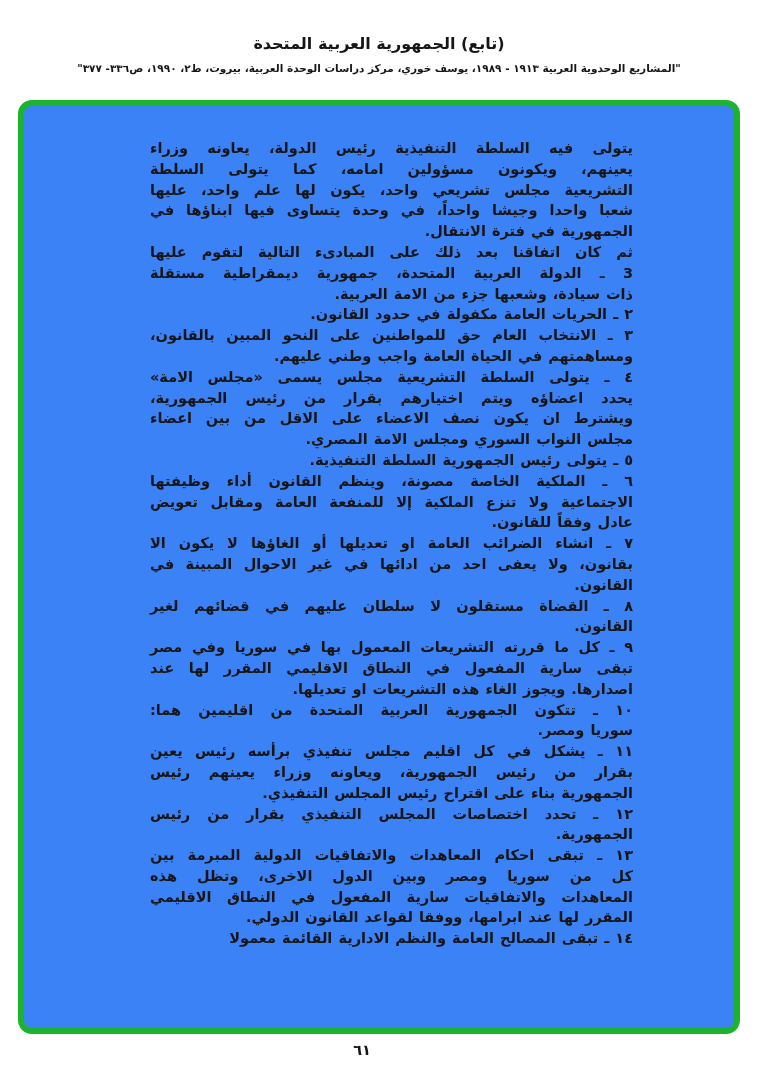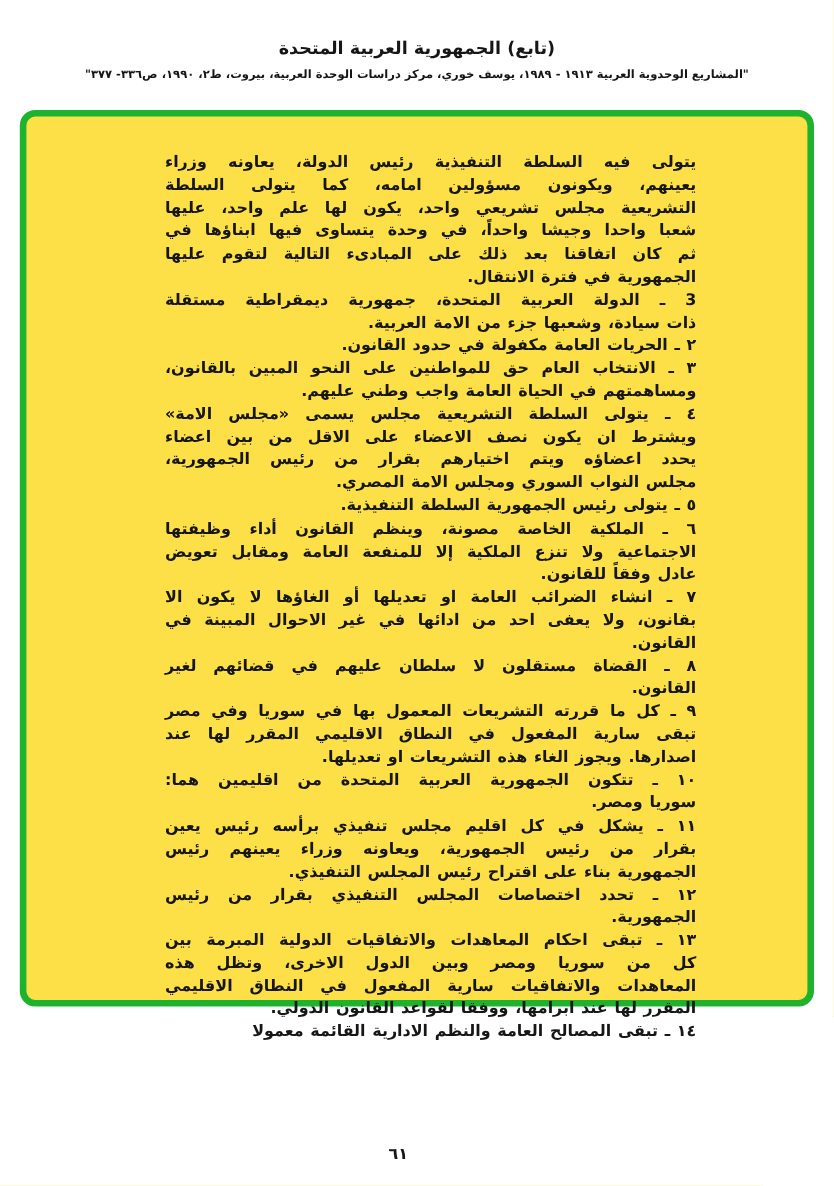--- a/index.html
+++ b/index.html
@@ -28,25 +28,25 @@
   }
   .doc-citation{
     font-size:10.5px;
     font-weight:bold;
     margin-top:9px;
     white-space:nowrap;
   }
   .frame{
     position:absolute;
     left:18px;top:100px;
-    width:722px;height:815px;
+    width:722px;height:934px;
     box-sizing:border-box;
     border:6px solid var(--green);
     border-radius:14px;
-    background:#fde047;
+    background:#3b82f6;
   }
   .text-column{
     position:absolute;
     top:32px;right:101px;
     width:483px;
     direction:rtl;
     font-size:14.5px;
     font-weight:bold;
     line-height:20.8px;
     color:var(--ink);
@@ -80,38 +80,38 @@
 
 <div class="frame">
   <div class="text-column">
       <div class="para">
         <div class="line">يتولى فيه السلطة التنفيذية رئيس الدولة، يعاونه وزراء</div>
         <div class="line">يعينهم، ويكونون مسؤولين امامه، كما يتولى السلطة</div>
         <div class="line">التشريعية مجلس تشريعي واحد، يكون لها علم واحد، عليها</div>
         <div class="line">شعبا واحدا وجيشا واحداً، في وحدة يتساوى فيها ابناؤها في</div>
       </div>
       <div class="para">
+        <div class="line para-last">الجمهورية في فترة الانتقال.</div>
         <div class="line">ثم كان اتفاقنا بعد ذلك على المبادىء التالية لتقوم عليها</div>
-        <div class="line para-last">الجمهورية في فترة الانتقال.</div>
       </div>
       <div class="para">
         <div class="line">3 ـ الدولة العربية المتحدة، جمهورية ديمقراطية مستقلة</div>
         <div class="line para-last">ذات سيادة، وشعبها جزء من الامة العربية.</div>
       </div>
       <div class="para">
         <div class="line para-last">٢ ـ الحريات العامة مكفولة في حدود القانون.</div>
       </div>
       <div class="para">
         <div class="line">٣ ـ الانتخاب العام حق للمواطنين على النحو المبين بالقانون،</div>
         <div class="line para-last">ومساهمتهم في الحياة العامة واجب وطني عليهم.</div>
       </div>
       <div class="para">
         <div class="line">٤ ـ يتولى السلطة التشريعية مجلس يسمى «مجلس الامة»</div>
+        <div class="line">يحدد اعضاؤه ويتم اختيارهم بقرار من رئيس الجمهورية،</div>
         <div class="line">ويشترط ان يكون نصف الاعضاء على الاقل من بين اعضاء</div>
-        <div class="line">يحدد اعضاؤه ويتم اختيارهم بقرار من رئيس الجمهورية،</div>
         <div class="line para-last">مجلس النواب السوري ومجلس الامة المصري.</div>
       </div>
       <div class="para">
         <div class="line para-last">٥ ـ يتولى رئيس الجمهورية السلطة التنفيذية.</div>
       </div>
       <div class="para">
         <div class="line">٦ ـ الملكية الخاصة مصونة، وينظم القانون أداء وظيفتها</div>
         <div class="line">الاجتماعية ولا تنزع الملكية إلا للمنفعة العامة ومقابل تعويض</div>
         <div class="line para-last">عادل وفقاً للقانون.</div>
       </div>

